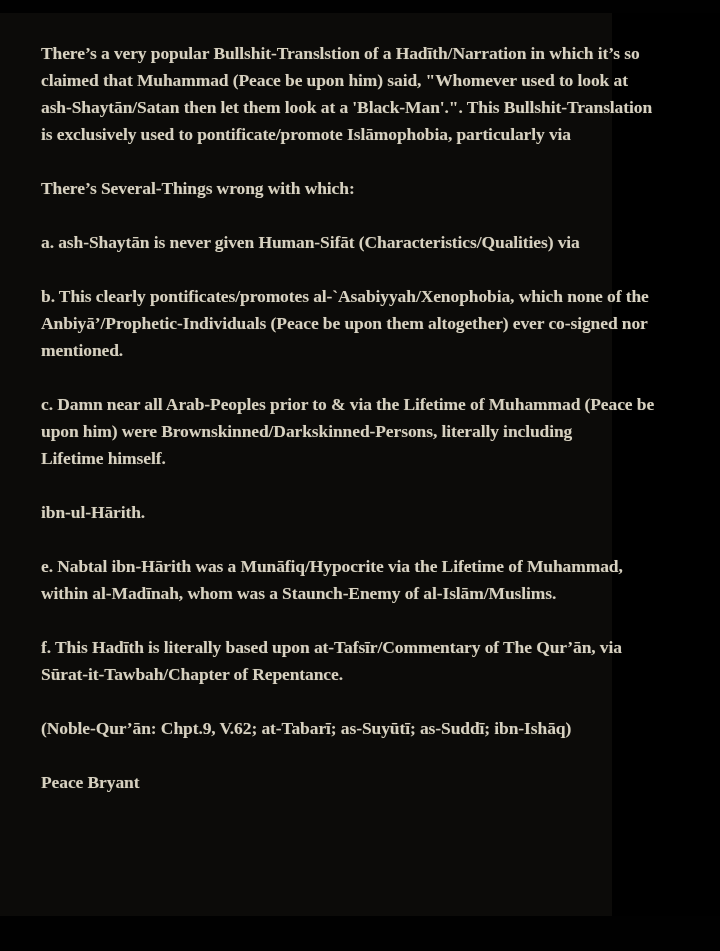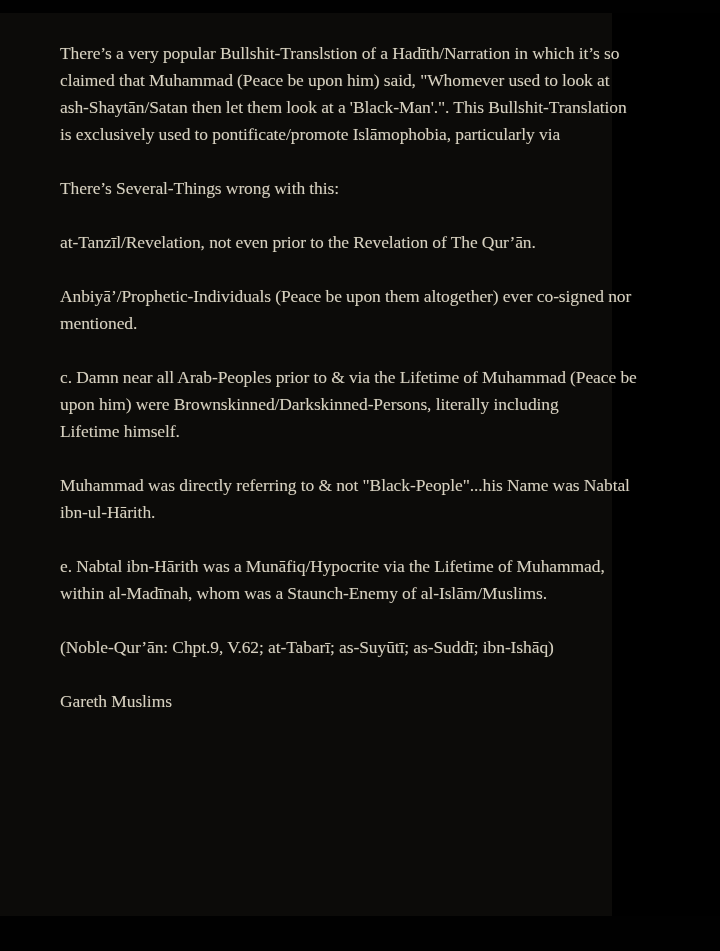--- a/index.html
+++ b/index.html
@@ -24,21 +24,22 @@
   .bar-top { top: 0; height: 13px; }
   .bar-bottom { bottom: 0; height: 35px; }
   .panel {
     position: absolute;
     top: 13px;
     left: 0;
     width: 612px;
     height: 903px;
     background: #0c0b09;
     box-sizing: border-box;
-    padding: 27px 44px 0 60px;
+    padding: 27px 44px 0 41px;
+    font-weight: bold;
   }
   .paragraph {
     margin: 0 0 27px 0;
   }
   .line {
     color: #d7d1c0;
     font-size: 17.5px;
     line-height: 27px;
     white-space: nowrap;
     letter-spacing: -0.1px;
@@ -51,43 +52,47 @@
 <div class="post">
   <div class="bar bar-top"></div>
   <div class="panel">
       <div class="paragraph">
         <div class="line">There’s a very popular Bullshit-Translstion of a Hadīth/Narration in which it’s so</div>
         <div class="line">claimed that Muhammad (Peace be upon him) said, "Whomever used to look at</div>
         <div class="line">ash-Shaytān/Satan then let them look at a 'Black-Man'.". This Bullshit-Translation</div>
         <div class="line">is exclusively used to pontificate/promote Islāmophobia, particularly via</div>
       </div>
       <div class="paragraph">
-        <div class="line">There’s Several-Things wrong with this:</div>
+        <div class="line">There’s Several-Things wrong with which:</div>
       </div>
       <div class="paragraph">
-        <div class="line">at-Tanzīl/Revelation, not even prior to the Revelation of The Qur’ān.</div>
+        <div class="line">a. ash-Shaytān is never given Human-Sifāt (Characteristics/Qualities) via</div>
       </div>
       <div class="paragraph">
+        <div class="line">b. This clearly pontificates/promotes al-`Asabiyyah/Xenophobia, which none of the</div>
         <div class="line">Anbiyā’/Prophetic-Individuals (Peace be upon them altogether) ever co-signed nor</div>
         <div class="line">mentioned.</div>
       </div>
       <div class="paragraph">
         <div class="line">c. Damn near all Arab-Peoples prior to &amp; via the Lifetime of Muhammad (Peace be</div>
         <div class="line">upon him) were Brownskinned/Darkskinned-Persons, literally including</div>
         <div class="line">Lifetime himself.</div>
       </div>
       <div class="paragraph">
-        <div class="line">Muhammad was directly referring to &amp; not "Black-People"...his Name was Nabtal</div>
         <div class="line">ibn-ul-Hārith.</div>
       </div>
       <div class="paragraph">
         <div class="line">e. Nabtal ibn-Hārith was a Munāfiq/Hypocrite via the Lifetime of Muhammad,</div>
         <div class="line">within al-Madīnah, whom was a Staunch-Enemy of al-Islām/Muslims.</div>
       </div>
       <div class="paragraph">
+        <div class="line">f. This Hadīth is literally based upon at-Tafsīr/Commentary of The Qur’ān, via</div>
+        <div class="line">Sūrat-it-Tawbah/Chapter of Repentance.</div>
+      </div>
+      <div class="paragraph">
         <div class="line">(Noble-Qur’ān: Chpt.9, V.62; at-Tabarī; as-Suyūtī; as-Suddī; ibn-Ishāq)</div>
       </div>
       <div class="paragraph">
-        <div class="line">Gareth Muslims</div>
+        <div class="line">Peace Bryant</div>
       </div>
     </div>
   <div class="bar bar-bottom"></div>
 </div>
 
 </body></html>

